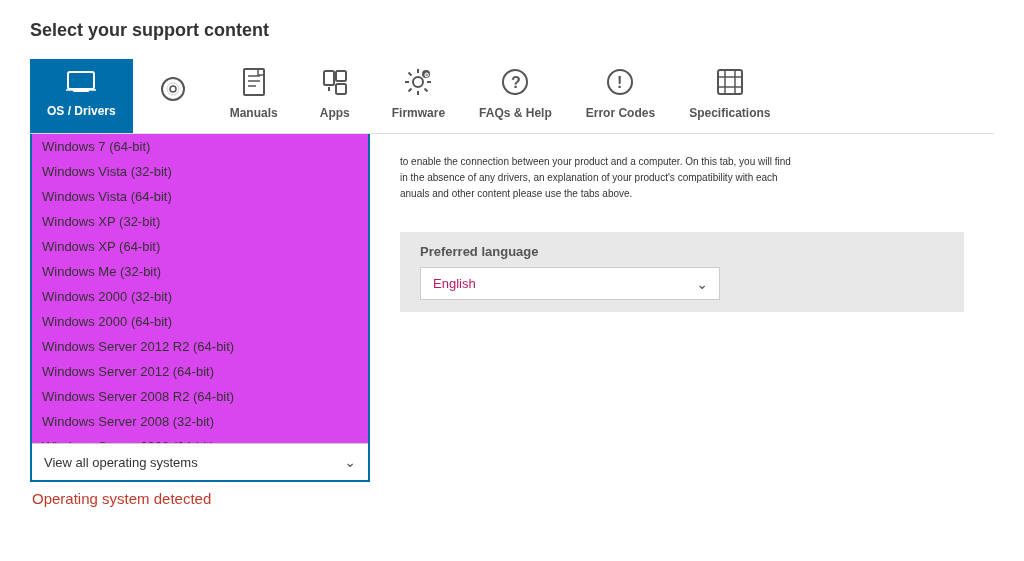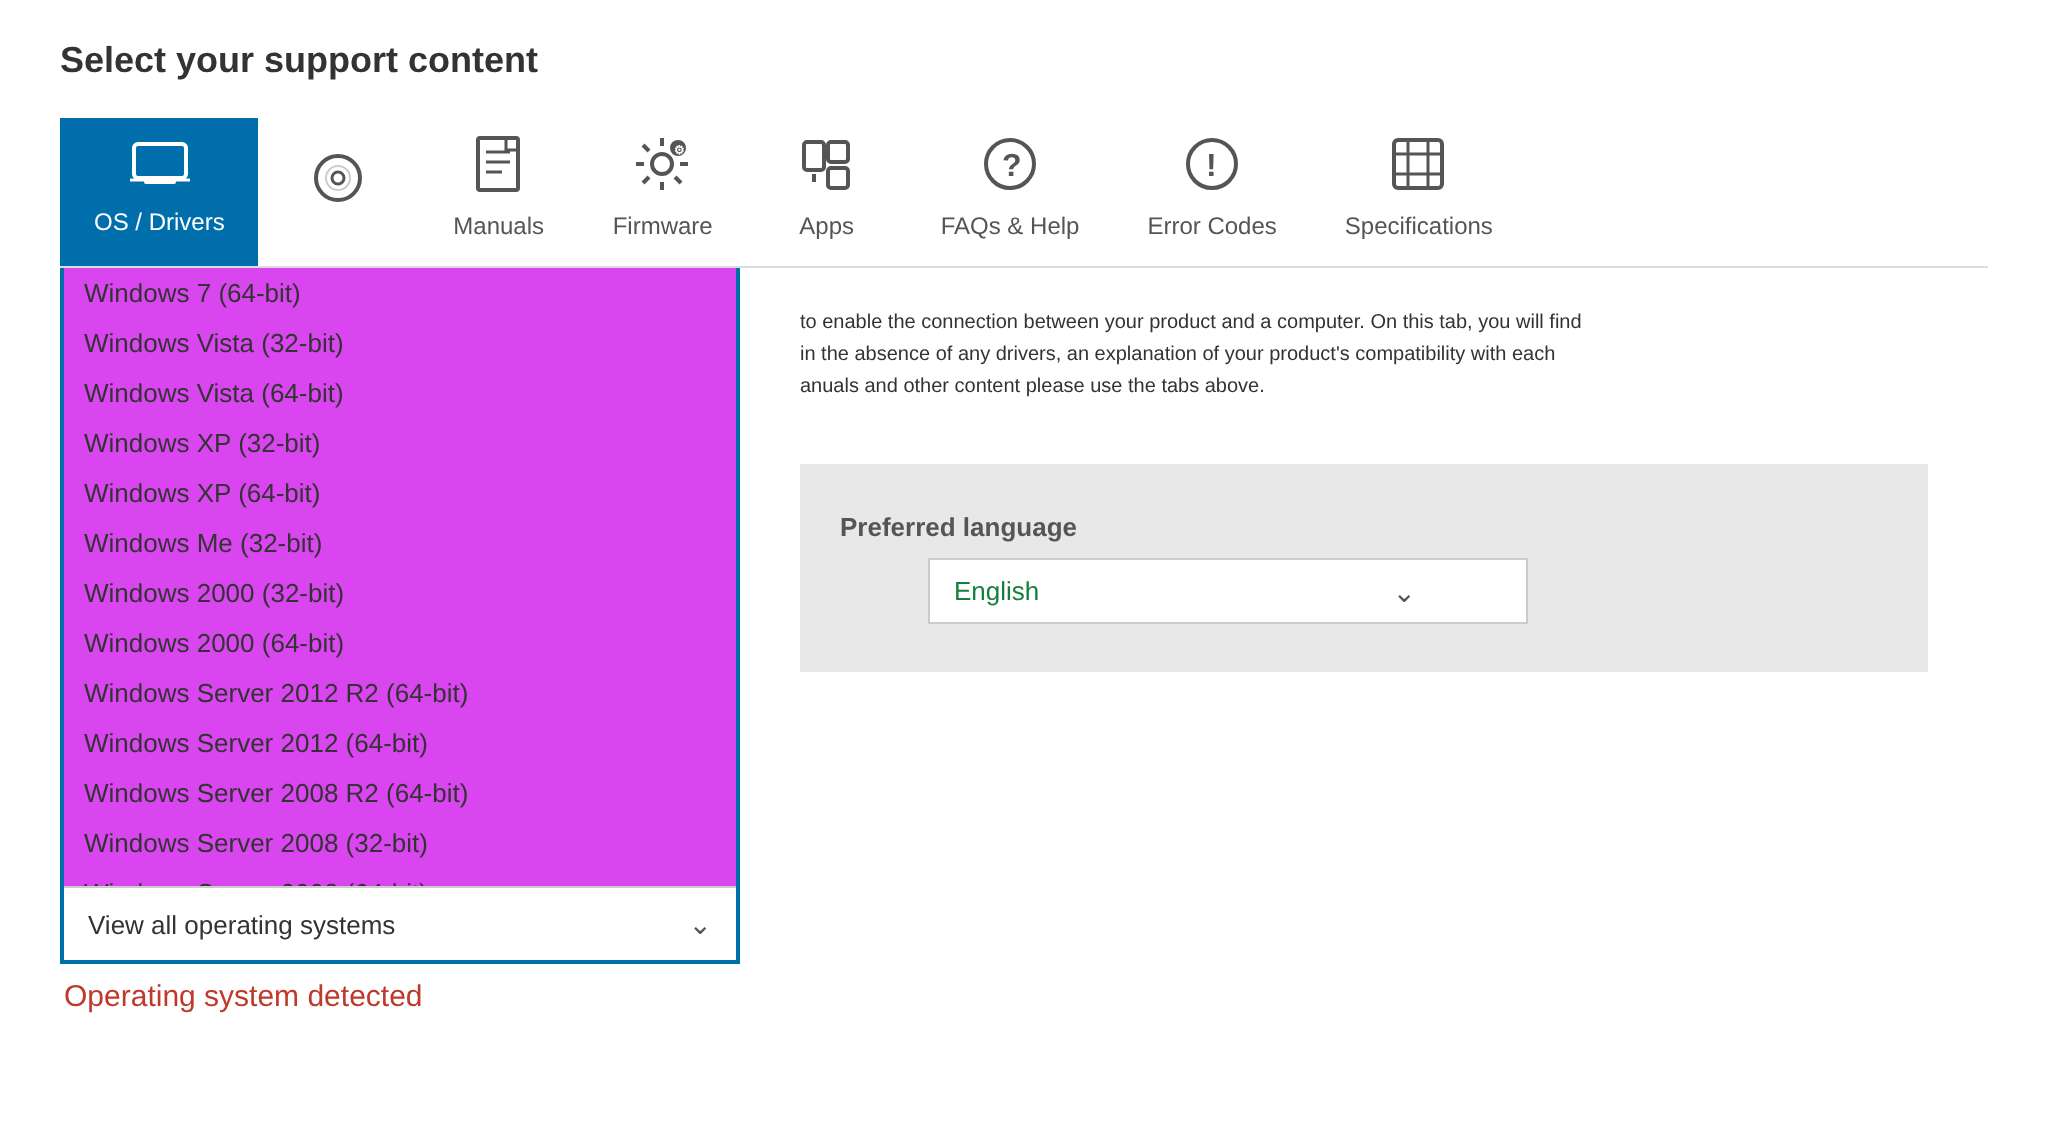--- a/index.html
+++ b/index.html
@@ -48,21 +48,21 @@
       background: #006eaa;
       color: #fff;
       border-bottom: 2px solid #006eaa;
     }
     .tab .tab-icon {
       font-size: 22px;
       line-height: 1;
     }
     .tab .tab-label {
       font-size: 12px;
-      font-weight: normal;
+      font-weight: bold;
       line-height: 1.2;
     }
 
     
     .main-content {
       display: flex;
       margin-top: 0;
     }
 
     
@@ -126,21 +126,21 @@
     }
     .description-text {
       font-size: 10px;
       color: #333;
       line-height: 1.6;
     }
 
     
     .language-section {
       background: #e8e8e8;
-      padding: 24px 20px;
+      padding: 12px 20px;
       margin-top: 10px;
     }
     .language-label {
       font-size: 13px;
       font-weight: bold;
       color: #555;
       margin-bottom: 8px;
     }
     .language-select-wrapper {
       position: relative;
@@ -149,22 +149,21 @@
     }
     .language-select {
       width: 100%;
       padding: 8px 36px 8px 12px;
       font-size: 13px;
       background: #fff;
       border: 1px solid #ccc;
       appearance: none;
       -webkit-appearance: none;
       cursor: pointer;
-      color: #15803d;
-      margin-left: 44px;
+      color: #be185d;
     }
     .language-chevron {
       position: absolute;
       right: 12px;
       top: 50%;
       transform: translateY(-50%);
       pointer-events: none;
       font-size: 14px;
       color: #555;
     }
@@ -212,51 +211,51 @@
       <span class="tab-icon">
         <svg width="24" height="28" viewBox="0 0 24 28" fill="none">
           <rect x="2" y="1" width="20" height="26" rx="1" stroke="#555" stroke-width="2" fill="none"></rect>
           <line x1="6" y1="8" x2="18" y2="8" stroke="#555" stroke-width="1.5"></line>
           <line x1="6" y1="13" x2="18" y2="13" stroke="#555" stroke-width="1.5"></line>
           <line x1="6" y1="18" x2="14" y2="18" stroke="#555" stroke-width="1.5"></line>
           <polyline points="16,1 16,7 22,7" stroke="#555" stroke-width="1.5" fill="none"></polyline>
         </svg>
       </span>
       <span class="tab-label">Manuals</span>
+    </div>
+
+    <div class="tab">
+      <span class="tab-icon">
+        <svg width="26" height="28" viewBox="0 0 26 28" fill="none">
+          <rect x="2" y="3" width="10" height="14" rx="1.5" stroke="#555" stroke-width="2" fill="none"></rect>
+          <line x1="7" y1="19" x2="7" y2="23" stroke="#555" stroke-width="2"></line>
+          <rect x="14" y="3" width="10" height="10" rx="1.5" stroke="#555" stroke-width="2" fill="none"></rect>
+          <rect x="14" y="16" width="10" height="10" rx="1.5" stroke="#555" stroke-width="2" fill="none"></rect>
+        </svg>
+      </span>
+      <span class="tab-label">Apps</span>
     </div>
 
     <div class="tab">
       <span class="tab-icon">
         <svg width="28" height="28" viewBox="0 0 28 28" fill="none">
           <circle cx="14" cy="14" r="5" stroke="#555" stroke-width="2" fill="none"></circle>
           <line x1="14" y1="1" x2="14" y2="5" stroke="#555" stroke-width="2"></line>
           <line x1="14" y1="23" x2="14" y2="27" stroke="#555" stroke-width="2"></line>
           <line x1="1" y1="14" x2="5" y2="14" stroke="#555" stroke-width="2"></line>
           <line x1="23" y1="14" x2="27" y2="14" stroke="#555" stroke-width="2"></line>
           <line x1="4.5" y1="4.5" x2="7.5" y2="7.5" stroke="#555" stroke-width="2"></line>
           <line x1="20.5" y1="20.5" x2="23.5" y2="23.5" stroke="#555" stroke-width="2"></line>
           <line x1="23.5" y1="4.5" x2="20.5" y2="7.5" stroke="#555" stroke-width="2"></line>
           <line x1="7.5" y1="20.5" x2="4.5" y2="23.5" stroke="#555" stroke-width="2"></line>
           <circle cx="22" cy="6" r="4" fill="#555"></circle>
           <text x="20" y="9" fill="white" font-size="6" font-weight="bold">⚙</text>
         </svg>
       </span>
       <span class="tab-label">Firmware</span>
-    </div>
-
-    <div class="tab">
-      <span class="tab-icon">
-        <svg width="26" height="28" viewBox="0 0 26 28" fill="none">
-          <rect x="2" y="3" width="10" height="14" rx="1.5" stroke="#555" stroke-width="2" fill="none"></rect>
-          <line x1="7" y1="19" x2="7" y2="23" stroke="#555" stroke-width="2"></line>
-          <rect x="14" y="3" width="10" height="10" rx="1.5" stroke="#555" stroke-width="2" fill="none"></rect>
-          <rect x="14" y="16" width="10" height="10" rx="1.5" stroke="#555" stroke-width="2" fill="none"></rect>
-        </svg>
-      </span>
-      <span class="tab-label">Apps</span>
     </div>
 
     <div class="tab">
       <span class="tab-icon">
         <svg width="28" height="28" viewBox="0 0 28 28" fill="none">
           <circle cx="14" cy="14" r="12" stroke="#555" stroke-width="2" fill="none"></circle>
           <text x="10" y="20" fill="#555" font-size="16" font-weight="bold" font-family="Arial">?</text>
         </svg>
       </span>
       <span class="tab-label">FAQs &amp; Help</span>

